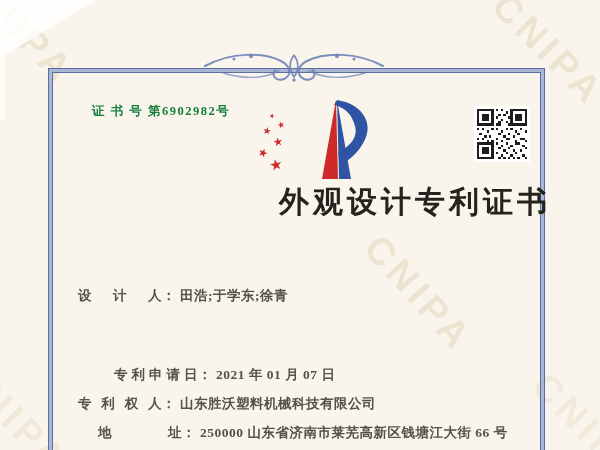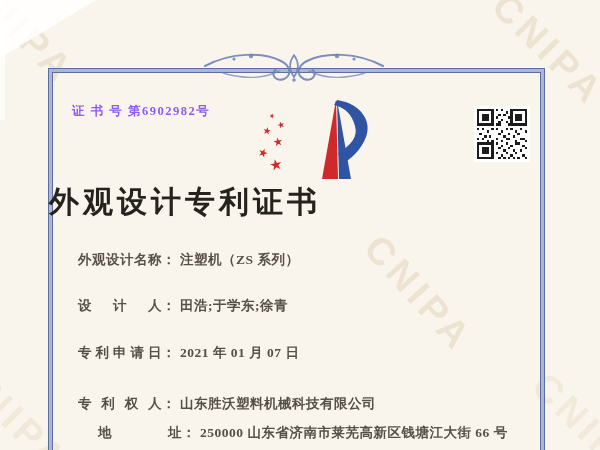--- a/index.html
+++ b/index.html
@@ -45,51 +45,52 @@
     border:3px solid #a9b6d4;
     box-shadow:0 0 0 1px #5b6da1, inset 0 0 0 1px #5b6da1;
     background:transparent;
   }
   
   .ornament{
     position:absolute;left:201px;top:48px;width:186px;height:36px;
   }
   
   .cert-no{
-    position:absolute;left:72px;top:103px;
+    position:absolute;left:92px;top:103px;
     font-size:12.5px;letter-spacing:1.5px;
-    color:#8b5cf6;font-weight:600;
+    color:#15803d;font-weight:600;
   }
   
   .logo{position:absolute;left:258px;top:96px;width:114px;height:84px;}
   
   .qr{
     position:absolute;left:474px;top:106px;width:56px;height:56px;
     background:#ffffff;padding:3px;box-sizing:border-box;
   }
   .qr svg{display:block;width:100%;height:100%;}
   
   .title{
     position:absolute;left:49px;top:182px;width:489px;
-    text-align:left;
+    text-align:right;
     font-size:30px;font-weight:700;
     letter-spacing:4px;
     color:#26231f;
+    padding-left:13px;
   }
   
   .frow{
     position:absolute;left:78px;
     font-size:13.5px;
     color:#565049;
     font-weight:600;
     letter-spacing:.5px;
     white-space:nowrap;
   }
-  .r1{top:251px;} .r2{top:297px;} .r3{top:323px;}
-  .r4{top:344px;} .r5{top:395px;} .r6{top:424px;margin-left:20px;}
+  .r1{top:251px;} .r2{top:287px;} .r3{top:323px;}
+  .r4{top:366px;margin-left:36px;} .r5{top:395px;} .r6{top:424px;margin-left:20px;}
   .flabel{
     display:inline-block;width:84px;
     text-align:justify;text-align-last:justify;
     vertical-align:bottom;
   }
   .fcolon{display:inline-block;margin-right:4px;}
   .fvalue{letter-spacing:.5px;}
 </style>
 </head>
 <body>
@@ -160,23 +161,20 @@
         <path d="M8,0h1v1H8zM10,0h1v1h-1zM12,1h1v1h-1zM9,2h1v1H9zM11,2h1v1h-1zM8,3h1v1H8zM13,3h1v1h-1zM10,4h1v1h-1zM9,5h1v1H9zM12,5h1v1h-1zM8,6h2v1H8zM13,6h1v1h-1z
                  M0,8h1v1H0zM2,8h1v1H2zM6,8h1v1H6zM4,9h1v1H4zM1,10h1v1H1zM3,11h1v1H3zM5,11h1v1H5zM0,12h1v1H0zM2,12h1v1H2zM4,13h1v1H4zM6,13h1v1H6z
                  M8,8h1v1H8zM12,8h1v1h-1zM14,8h1v1h-1zM18,8h1v1h-1zM10,9h1v1h-1zM16,9h1v1h-1zM20,9h1v1h-1zM9,10h1v1H9zM13,10h1v1h-1zM17,10h1v1h-1zM11,11h1v1h-1zM15,11h1v1h-1zM8,12h1v1H8zM12,12h2v1h-2zM18,12h1v1h-1zM19,12h1v1h-1zM10,13h1v1h-1zM16,13h1v1h-1zM20,13h1v1h-1z
                  M8,14h1v1H8zM12,14h1v1h-1zM16,14h2v1h-2zM10,15h1v1h-1zM14,15h1v1h-1zM19,15h1v1h-1zM9,16h1v1H9zM13,16h1v1h-1zM20,16h1v1h-1zM11,17h1v1h-1zM15,17h1v1h-1zM18,17h1v1h-1zM8,18h1v1H8zM12,18h1v1h-1zM16,18h1v1h-1zM10,19h1v1h-1zM14,19h1v1h-1zM19,19h1v1h-1zM9,20h1v1H9zM11,20h1v1h-1zM13,20h1v1h-1zM15,20h1v1h-1zM17,20h1v1h-1zM20,20h1v1h-1z"></path>
       </g>
     </svg>
   </div>
 
   <div class="title">外观设计专利证书</div>
 
-  <div class="frow r1">
-    <span class="flabel">外观设计名称</span><span class="fcolon">：</span><span class="fvalue">注塑机（ZS 系列）</span>
-  </div>
   <div class="frow r2">
     <span class="flabel">设计人</span><span class="fcolon">：</span><span class="fvalue">田浩;于学东;徐青</span>
   </div>
   <div class="frow r4">
     <span class="flabel">专利申请日</span><span class="fcolon">：</span><span class="fvalue">2021 年 01 月 07 日</span>
   </div>
   <div class="frow r5">
     <span class="flabel">专利权人</span><span class="fcolon">：</span><span class="fvalue">山东胜沃塑料机械科技有限公司</span>
   </div>
   <div class="frow r6">

